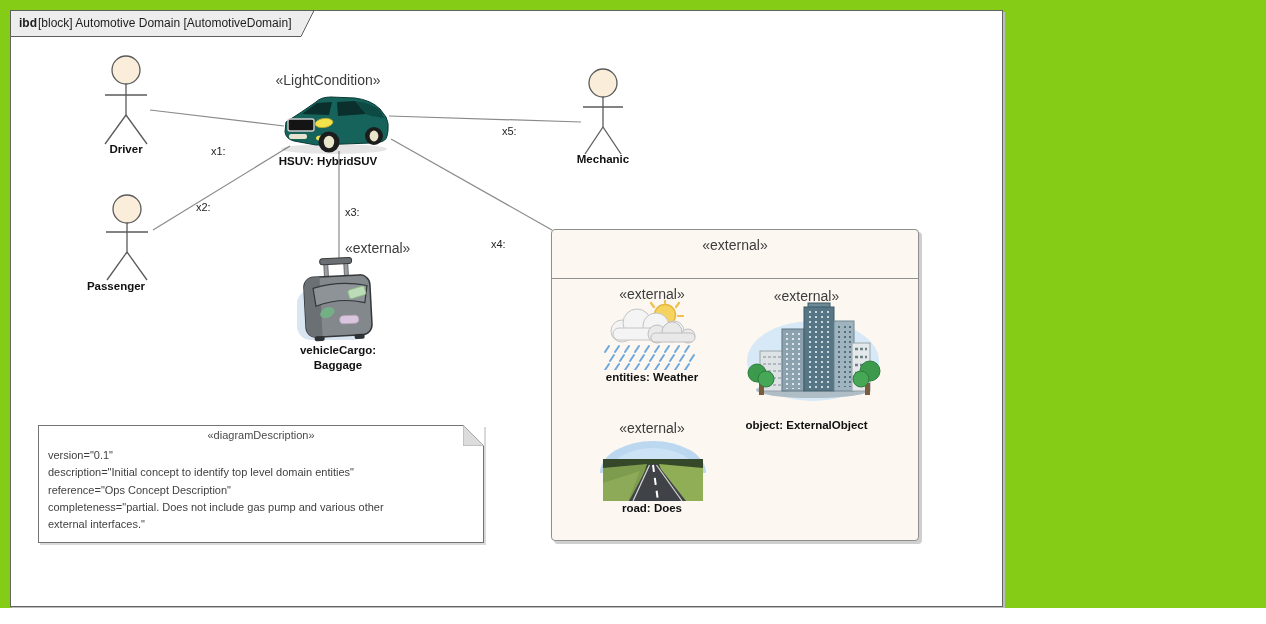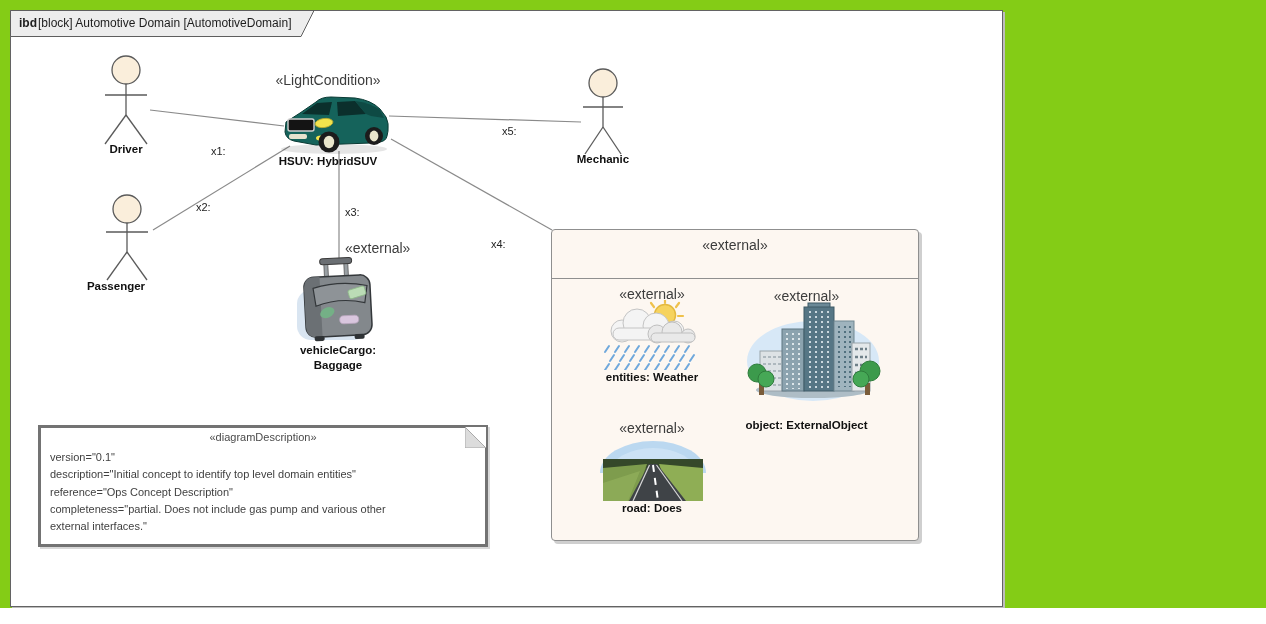--- a/index.html
+++ b/index.html
@@ -14,21 +14,21 @@
   
   .stereo{font-size:14px;color:#3c3c3c;text-align:center;white-space:nowrap;}
   .name{font-size:11.5px;font-weight:bold;color:#101010;text-align:center;white-space:nowrap;}
   .conn{font-size:11px;color:#232323;white-space:nowrap;}
   
   .envbox{left:551px;top:229px;width:366px;height:310px;background:#FDF7F1;
           border:1px solid #8f8f8f;border-radius:4px;box-shadow:3px 3px 0 #cfcfcf;}
   .envhead{left:0;top:0;width:100%;height:48px;border-bottom:1px solid #8f8f8f;}
   
   .note{left:38px;top:425px;width:444px;height:116px;background:#ffffff;
-        border:3px solid #737373;box-shadow:2px 2px 0 #d9d9d9;}
+        border:1px solid #737373;box-shadow:2px 2px 0 #d9d9d9;}
   .note-title{left:0;top:3px;width:100%;font-size:11px;color:#4a4a4a;text-align:center;}
   .note-lines{left:9px;top:21px;width:426px;font-size:11px;color:#3f3f3f;line-height:17.3px;}
   .fold{right:-1px;top:-1px;}
   svg{display:block;}
 </style>
 </head>
 <body>
 
 <div class="stage">
 

